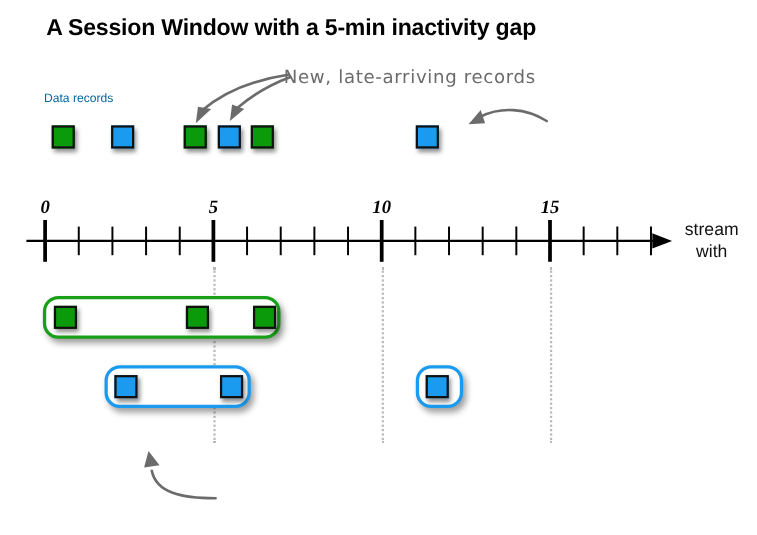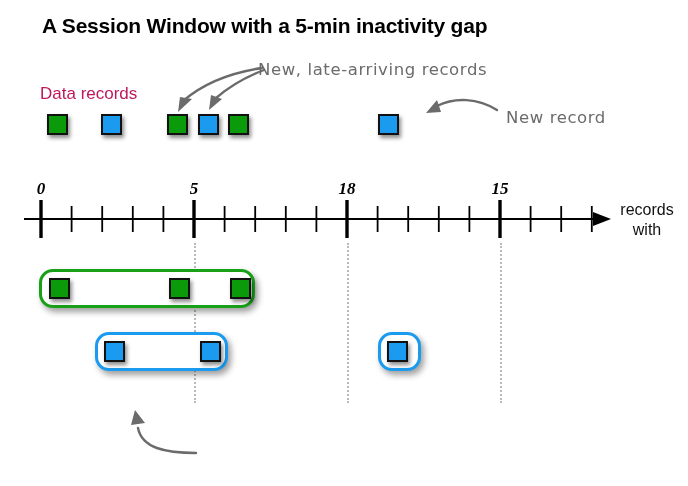--- a/index.html
+++ b/index.html
@@ -17,21 +17,21 @@
     position:absolute;left:42px;top:14px;
     font-family:"Liberation Sans", sans-serif;
     font-size:21px;font-weight:bold;color:#000;
     letter-spacing:-0.2px;white-space:nowrap;
   }
 
   
   .plain{
     position:absolute;
     font-family:"Liberation Sans", sans-serif;
-    font-size:17px;color:#be185d;white-space:nowrap;
+    font-size:11px;color:#0369a1;white-space:nowrap;
   }
   .axis-label{
     position:absolute;left:612px;top:200px;
     font-family:"Liberation Sans", sans-serif;
     font-size:16px;color:#111;line-height:20px;
     text-align:center;width:70px;
   }
 
   
   .hand{
@@ -85,32 +85,31 @@
 <body>
 
 <div id="stage">
 
   <div class="title">A Session Window with a 5-min inactivity gap</div>
 
   <div class="plain" style="left:40px;top:84px;">Data records</div>
 
   <div class="hand" style="left:258px;top:60px;">New, late-arriving records</div>
 
-  <div class="hand" style="left:506px;top:108px;">New record</div>
 
 
   <div class="axis-label">
-    <span>records</span><br>
+    <span>stream</span><br>
     <span>with</span>
   </div>
 
   <div id="ticknums">
       <div class="ticknum" style="left: 41px; top: 179px;">0</div>
       <div class="ticknum" style="left: 194px; top: 179px;">5</div>
-      <div class="ticknum" style="left: 347px; top: 179px;">18</div>
+      <div class="ticknum" style="left: 347px; top: 179px;">10</div>
       <div class="ticknum" style="left: 500px; top: 179px;">15</div>
     </div>
   <div id="guides">
       <div class="guide" style="left: 194px; top: 243px; height: 160px;"></div>
       <div class="guide" style="left: 347px; top: 243px; height: 160px;"></div>
       <div class="guide" style="left: 500px; top: 243px; height: 160px;"></div>
     </div>
   <div id="toprecords">
       <div class="rec green" style="left: 47px; top: 114px;"></div>
       <div class="rec blue" style="left: 101px; top: 114px;"></div>

